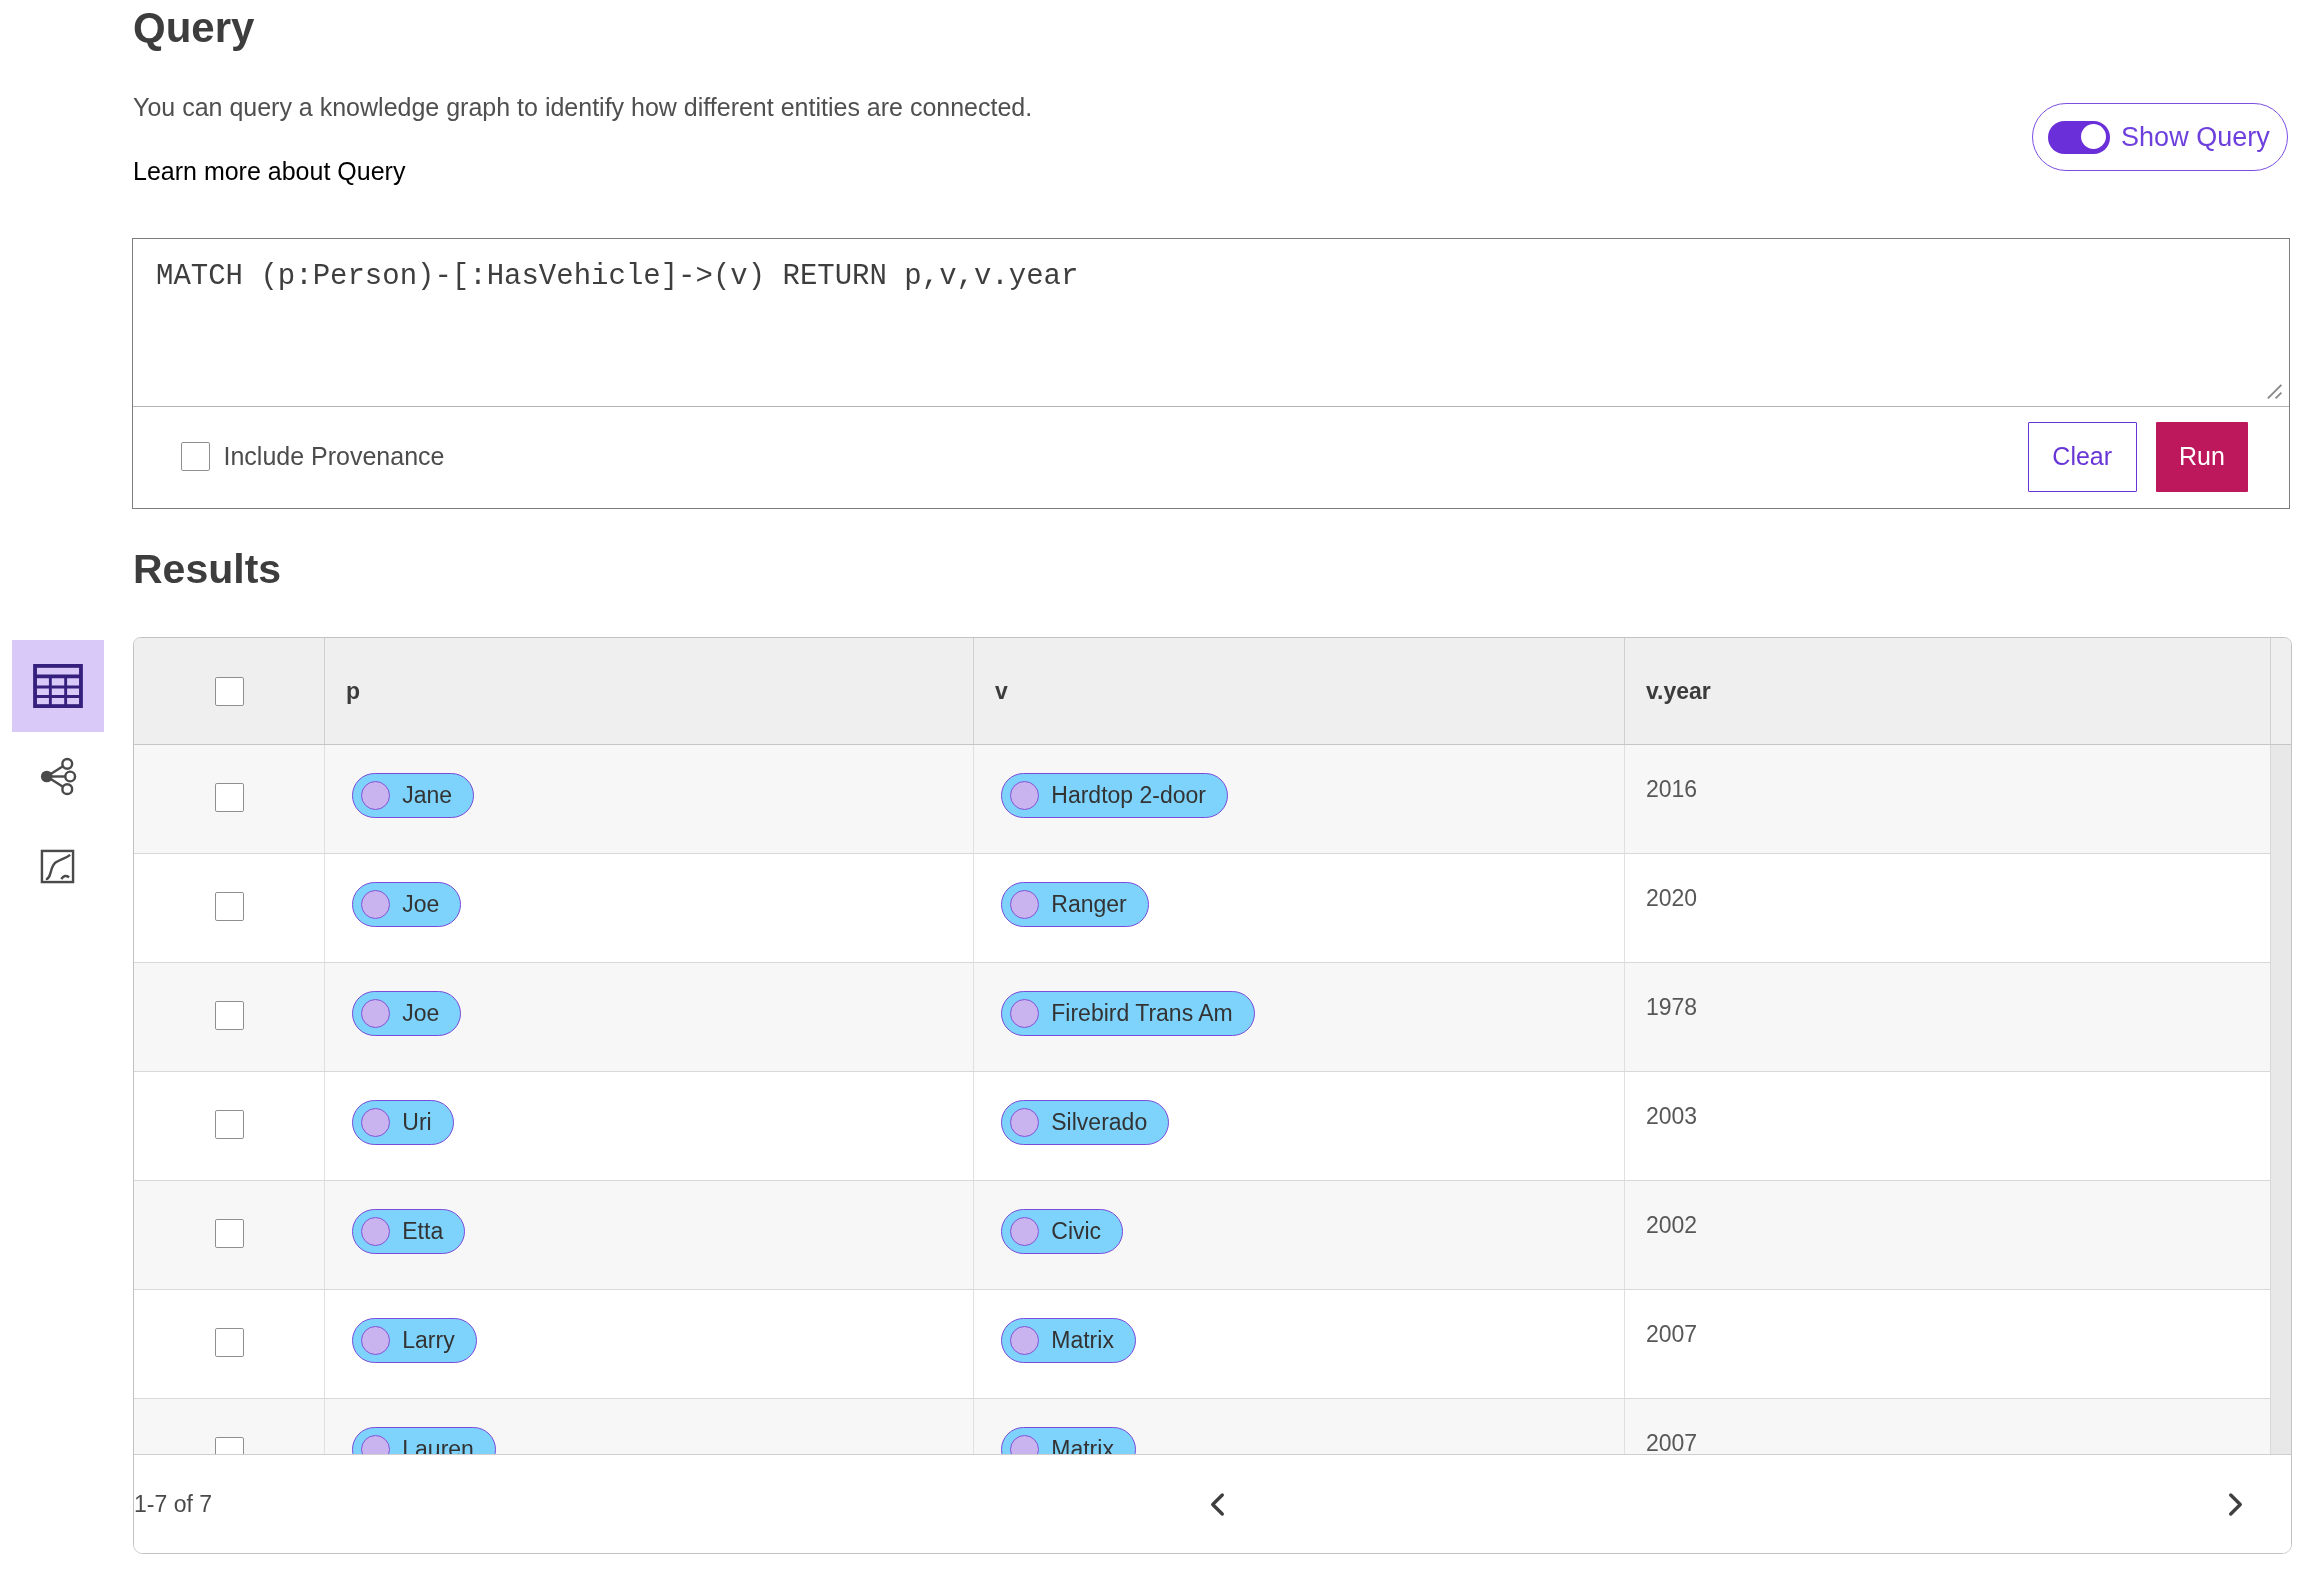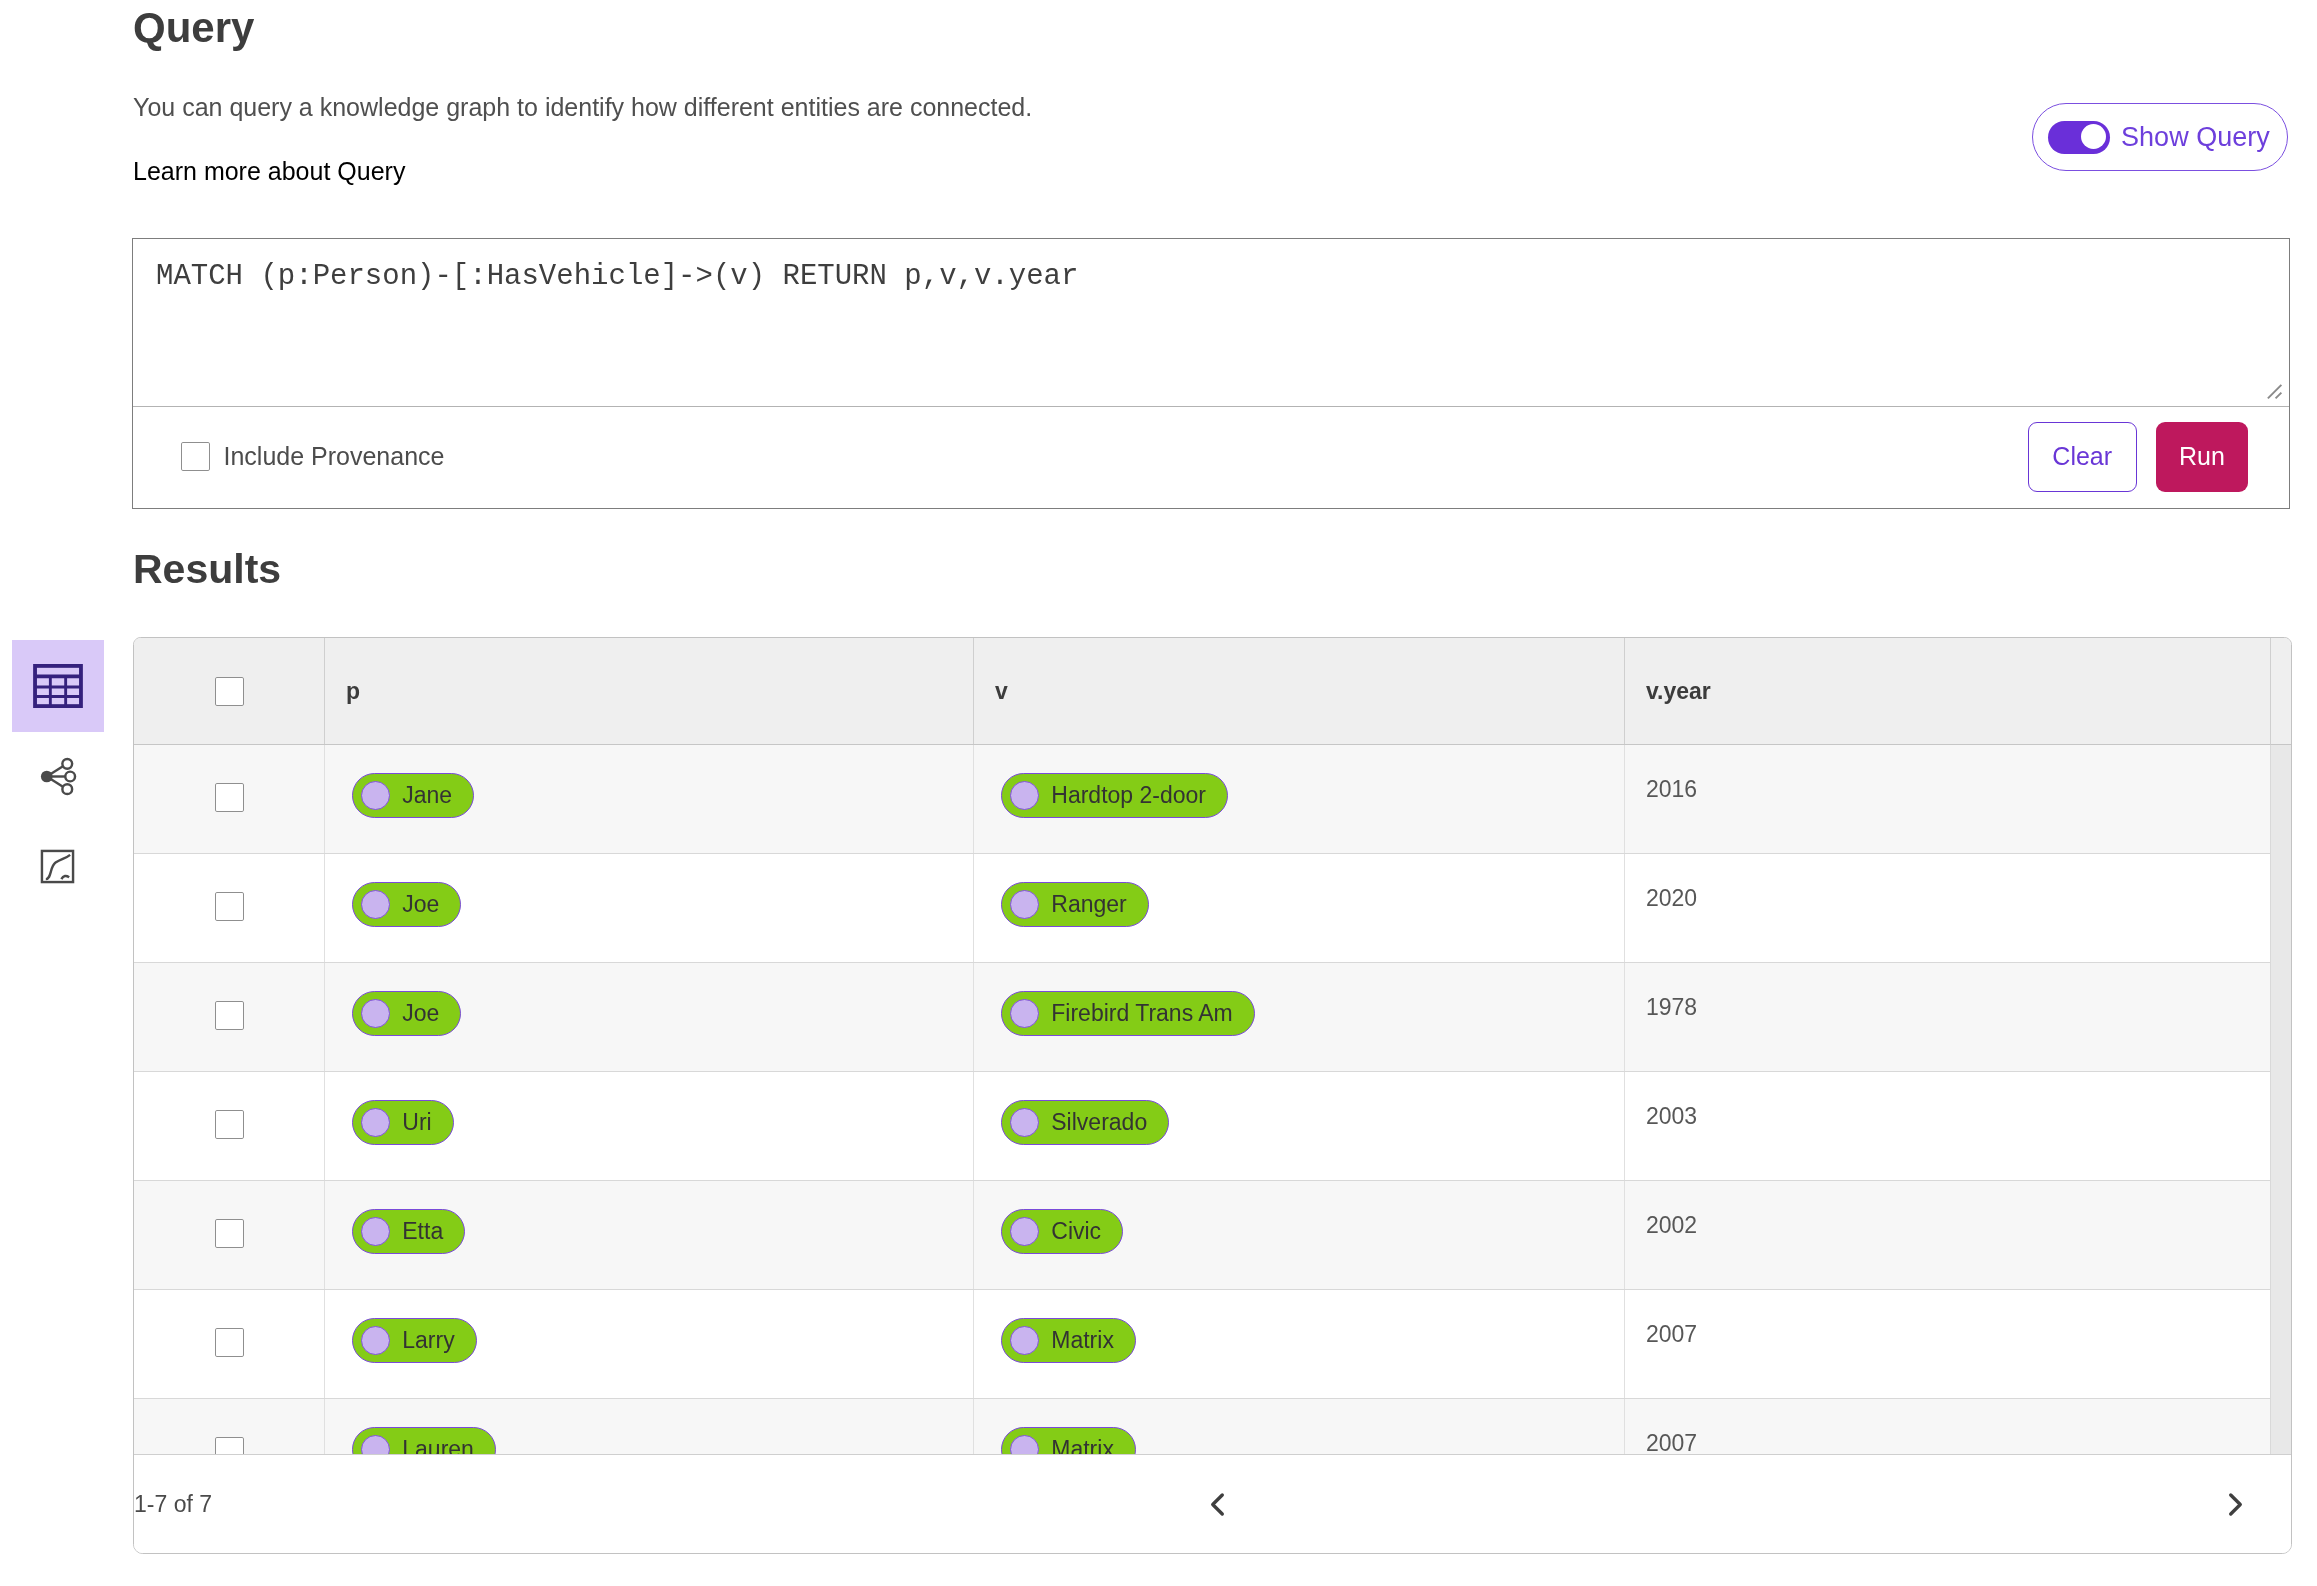--- a/index.html
+++ b/index.html
@@ -27,21 +27,21 @@
                   padding:21px 23px; cursor:text; }
   .query-code { font-family:"Liberation Mono", monospace; font-size:29px; color:#3e3e3e; white-space:pre; }
   .resize-handle { position:absolute; right:5.8px; bottom:5.8px; }
   .query-actions { position:relative; height:99px; display:flex; align-items:center;
                    padding:0 41px 0 48px; }
   .prov { display:flex; align-items:center; cursor:pointer; }
   .checkbox { width:29px; height:29px; border:1.9px solid #8f8f8f; border-radius:1.9px; background:#fff; }
   .prov .lbl { margin-left:13.5px; font-size:25px; color:#4c4c4c; }
   .spacer { flex:1; }
   .btn { height:70px; font-size:25px; display:flex; align-items:center; justify-content:center;
-         cursor:pointer; border-radius:9px; }
+         cursor:pointer; border-radius:1px; }
   .btn-clear { width:109px; border:1.9px solid #6936d6; background:#fff; color:#6936d6; margin-right:19.3px; }
   .btn-run { width:92px; border:none; background:#be185d; color:#fff; }
 
   
   .h2 { position:absolute; left:133px; top:546px; font-size:41px; font-weight:700; color:#3d3d3d; }
 
   .view-btn { position:absolute; display:flex; align-items:center; justify-content:center; cursor:pointer; }
   .view-table { left:11.6px; top:640px; width:92px; height:92px; background:#d9c9f8; }
   .view-graph { left:25px; top:750px; width:64px; height:52px; background:transparent; }
   .view-chart { left:25px; top:840px; width:64px; height:52px; background:transparent; }
@@ -57,21 +57,21 @@
   .thead .hc.sel { justify-content:center; padding-left:0; }
   .rows { width:2136px; height:709px; overflow:hidden; }
   .row { display:grid; grid-template-columns:191px 649px 651px 645px; height:109px;
          border-bottom:1px solid #d8d8d8; background:#fff; }
   .row.striped { background:#f7f7f7; }
   .row .cell { border-right:1px solid #e0e0e0; }
   .row .cell:last-child { border-right:none; }
   .cell-select { display:flex; justify-content:center; }
   .cell-select .checkbox { margin-top:38px; }
   .pill { display:inline-flex; align-items:center; height:45px; margin:28px 0 0 27px;
-          border:1.9px solid #7a4bd9; border-radius:23px; background:#84cc16;
+          border:1.9px solid #7a4bd9; border-radius:23px; background:#7dd3fc;
           padding:0 21px 0 7.7px; cursor:pointer; }
   .pill .dot { width:29px; height:29px; border-radius:50%; background:#c9b4ef;
                border:1.9px solid #8153d9; flex:0 0 auto; }
   .pill .pill-label { margin-left:12.6px; font-size:23px; color:#333; white-space:nowrap; }
   .cell-year { font-size:23px; color:#575757; padding:31px 0 0 21px; }
 
   .scroll-strip { position:absolute; right:0; top:0; width:21px; height:816px; }
   .scroll-cap { height:107px; background:#efefef; border-left:1px solid #cfcfcf; border-bottom:1px solid #c6c6c6; }
   .scroll-track { height:709px; background:#e8e8e8; border-left:1px solid #d9d9d9; }
 

